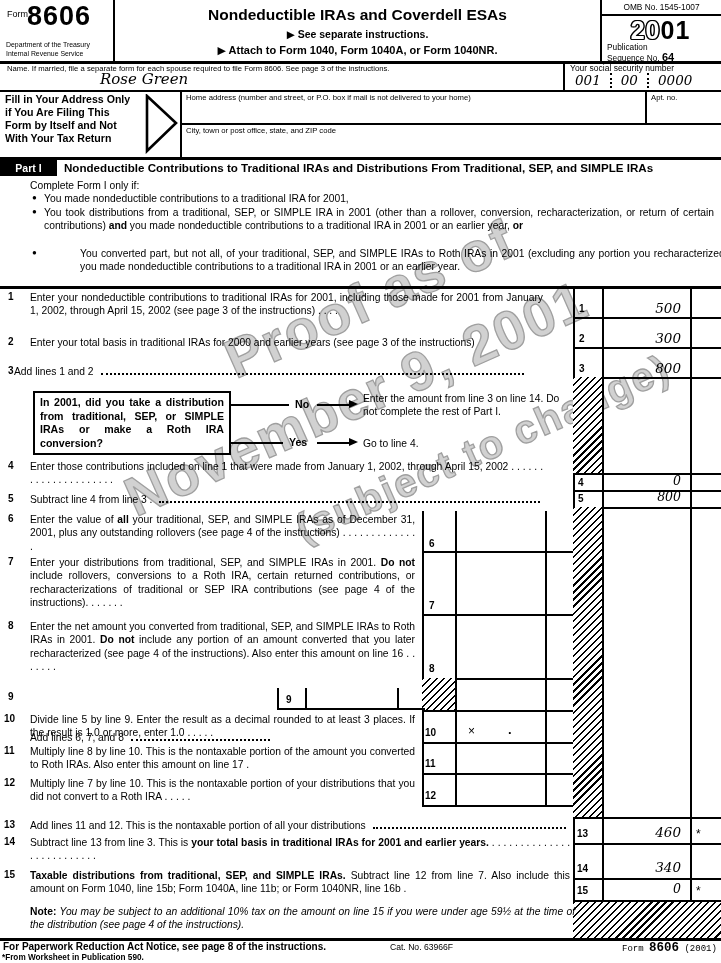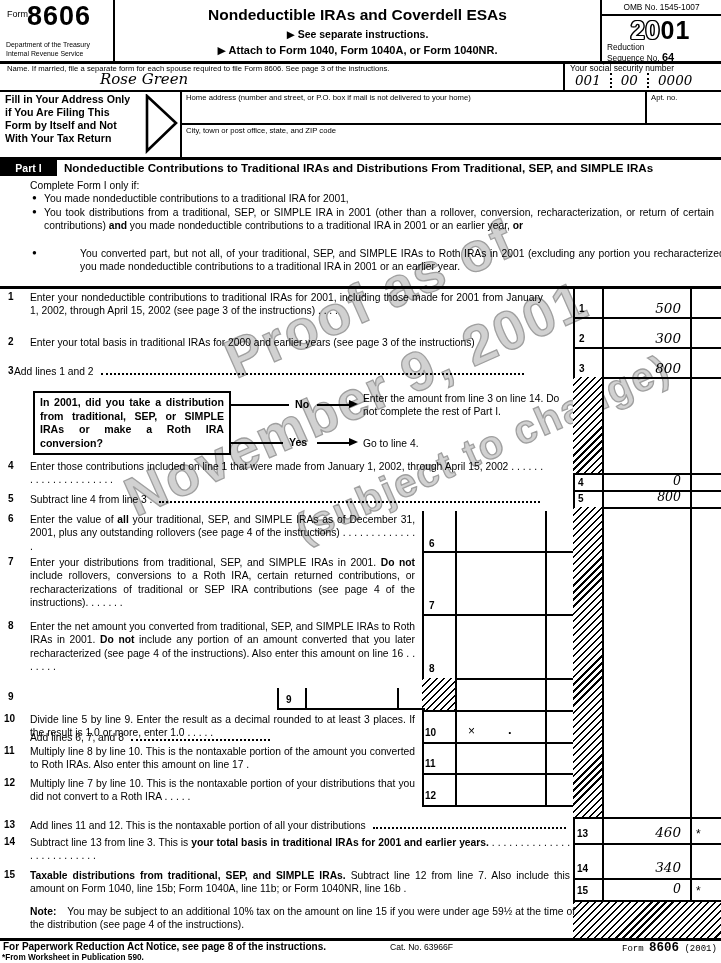--- a/index.html
+++ b/index.html
@@ -45,21 +45,21 @@
     <div>Department of the Treasury</div>
     <div>Internal Revenue Service</div>
   </div>
 
   <div class="vl z" style="left:600px;top:0;height:61px;"></div>
   <div class="z" style="left:604px;top:2px;width:115px;text-align:center;font-size:8.3px;">OMB No. 1545-1007</div>
   <div class="hl z" style="left:600px;top:14px;width:121px;"></div>
   <div class="z" style="left:600px;top:16px;width:121px;text-align:center;font-size:25px;font-weight:bold;letter-spacing:1px;">
     <span class="outline-yr">20</span><span>01</span>
   </div>
-  <div class="z" style="left:607px;top:42px;font-size:8.3px;">Reduction</div>
+  <div class="z" style="left:607px;top:42px;font-size:8.3px;">Publication</div>
   <div class="z" style="left:607px;top:51px;font-size:8.3px;">
     <span>Sequence No.</span>
     <span style="font-weight:bold;font-size:11px;">64</span>
   </div>
   <div class="hl2 z" style="left:0;top:61px;width:721px;"></div>
 
   <div class="z small-lbl" style="left:7px;top:64px;">Name. If married, file a separate form for each spouse required to file Form 8606. See page 3 of the instructions.</div>
   <div class="z" style="left:100px;top:70px;font-family:'DejaVu Serif',serif;font-style:italic;font-size:15px;">Rose Green</div>
   <div class="vl z" style="left:563px;top:61px;height:29px;"></div>
   <div class="z" style="left:570px;top:63px;font-size:8.5px;">Your social security number</div>
@@ -200,21 +200,21 @@
     <span style="white-space:nowrap;"><span>Add lines 11 and 12. This is the nontaxable portion of all your distributions</span></span>
     <span class="leader"></span>
   </div>
 
   <div class="num z" style="left:4px;top:836px;">14</div>
   <div class="txt z" style="left:30px;top:836px;width:540px;"><span>Subtract line 13 from line 3. This is </span><span style="font-weight: bold;">your total basis in traditional IRAs for 2001 and earlier years.</span><span>  .  .  .  .  .  .  .  .  .  .  .  .  .  .  .  .  .  .  .  .  .  .  .  .  .  .</span></div>
 
   <div class="num z" style="left:4px;top:869px;">15</div>
   <div class="txt z" style="left:30px;top:869px;width:540px;"><span style="font-weight: bold;">Taxable distributions from traditional, SEP, and SIMPLE IRAs.</span><span> Subtract line 12 from line 7. Also include this amount on Form 1040, line 15b; Form 1040A, line 11b; or Form 1040NR, line 16b .</span></div>
 
-  <div class="txt z" style="left:30px;top:905px;width:545px;"><span style="font-weight: bold;">Note: </span><span style=" margin-left: 8px;">You may be subject to an additional 10% tax on the amount on line 15 if you were under age 59½ at the time of the distribution (see page 4 of the instructions).</span></div>
+  <div class="txt z" style="left:30px;top:905px;width:545px;"><span style="font-weight: bold;">Note: </span><span style="font-style: italic;">You may be subject to an additional 10% tax on the amount on line 15 if you were under age 59½ at the time of the distribution (see page 4 of the instructions).</span></div>
 
   <div class="num z" style="left:579px;top:303px;">1</div>
   <div class="val z" style="left:602px;top:300px;width:86px;">500</div>
   <div class="num z" style="left:579px;top:333px;">2</div>
   <div class="val z" style="left:602px;top:330px;width:86px;">300</div>
   <div class="num z" style="left:579px;top:363px;">3</div>
   <div class="val z" style="left:602px;top:360px;width:86px;">800</div>
   <div class="num z" style="left:578px;top:477px;">4</div>
   <div class="val z" style="left:602px;top:473px;width:86px;font-size:12.5px;">0</div>
   <div class="num z" style="left:578px;top:493px;">5</div>

